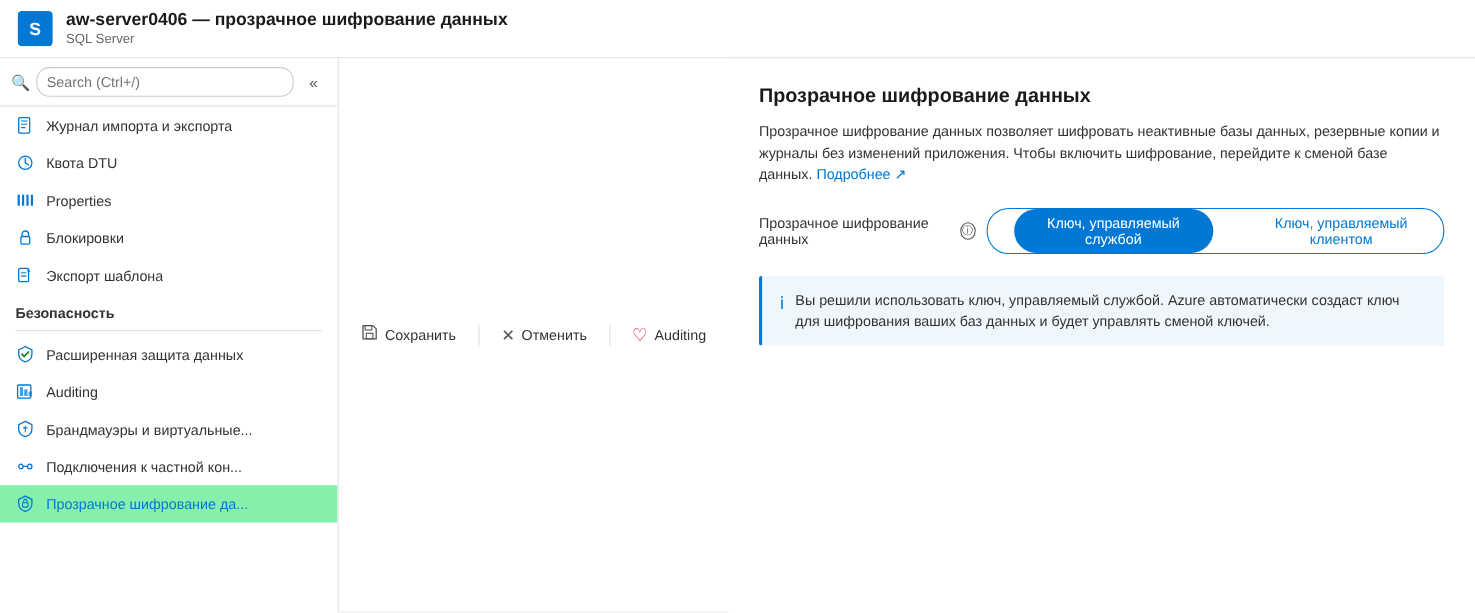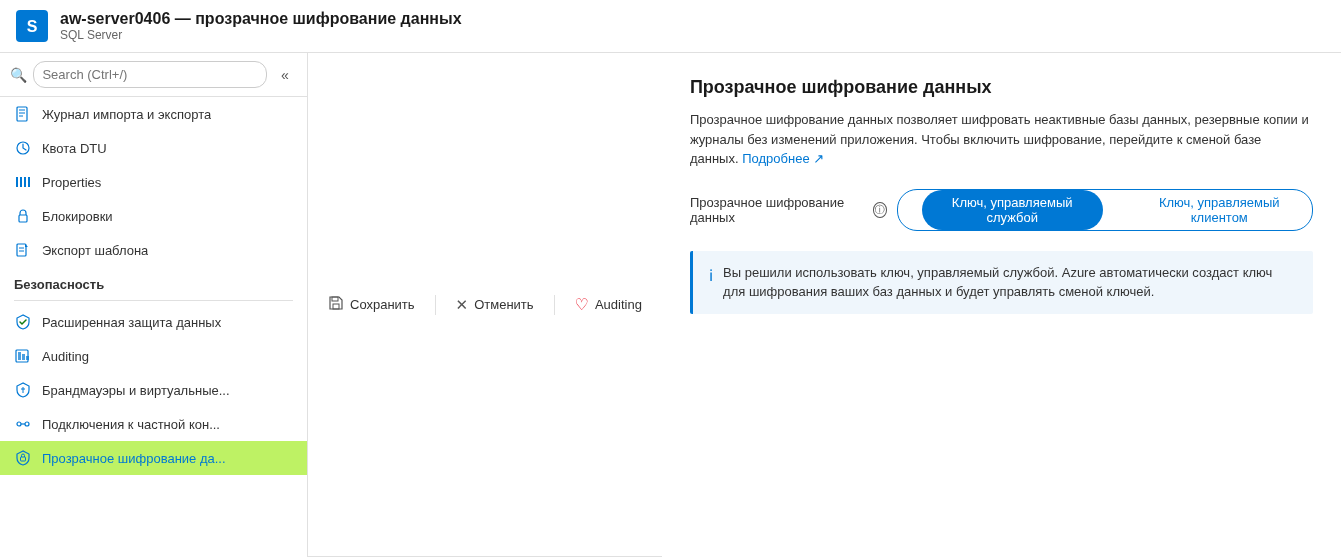--- a/index.html
+++ b/index.html
@@ -19,21 +19,21 @@
     .sidebar { width: 308px; min-width: 308px; border-right: 1px solid #e0e0e0; display: flex; flex-direction: column; background: #fff; overflow: hidden; }
     .search-bar { padding: 8px 10px; border-bottom: 1px solid #e0e0e0; display: flex; align-items: center; gap: 6px; }
     .search-input { flex: 1; border: 1px solid #ccc; border-radius: 12px; padding: 5px 8px; font-size: 13px; color: #666; outline: none; }
     .collapse-btn { width: 24px; height: 24px; display: flex; align-items: center; justify-content: center; cursor: pointer; color: #555; font-size: 14px; border: none; background: none; }
 
     .sidebar-scroll { overflow-y: auto; flex: 1; }
     .sidebar-scroll::-webkit-scrollbar { width: 6px; }
     .sidebar-scroll::-webkit-scrollbar-thumb { background: #ccc; border-radius: 3px; }
 
     .sidebar-item { display: flex; align-items: center; padding: 8px 14px; cursor: pointer; color: #333; gap: 10px; }
-    .sidebar-item.active { background: #bef264; color: #0078d4; }
+    .sidebar-item.active { background: #86efac; color: #0078d4; }
     .sidebar-item .item-icon { width: 18px; height: 18px; flex-shrink: 0; display: flex; align-items: center; justify-content: center; }
     .sidebar-item .item-label { font-size: 13px; white-space: nowrap; overflow: hidden; text-overflow: ellipsis; }
 
     .sidebar-section { padding: 10px 14px 4px; font-size: 13px; font-weight: 600; color: #333; }
     .sidebar-divider { border: none; border-top: 1px solid #e0e0e0; margin: 4px 14px; }
 
     
     .content { flex: 1; display: flex; flex-direction: row; overflow: hidden; }
 
     

